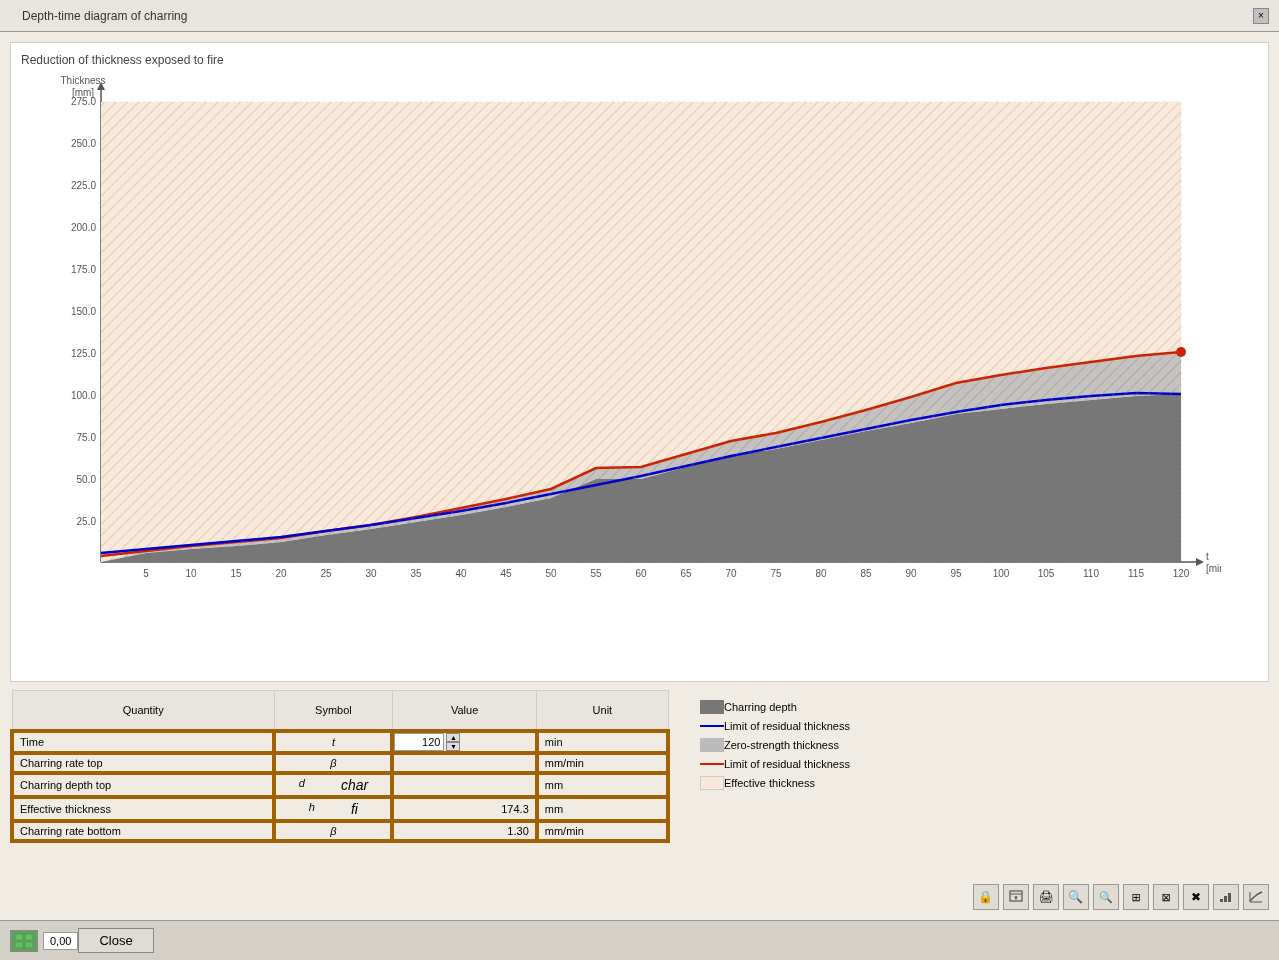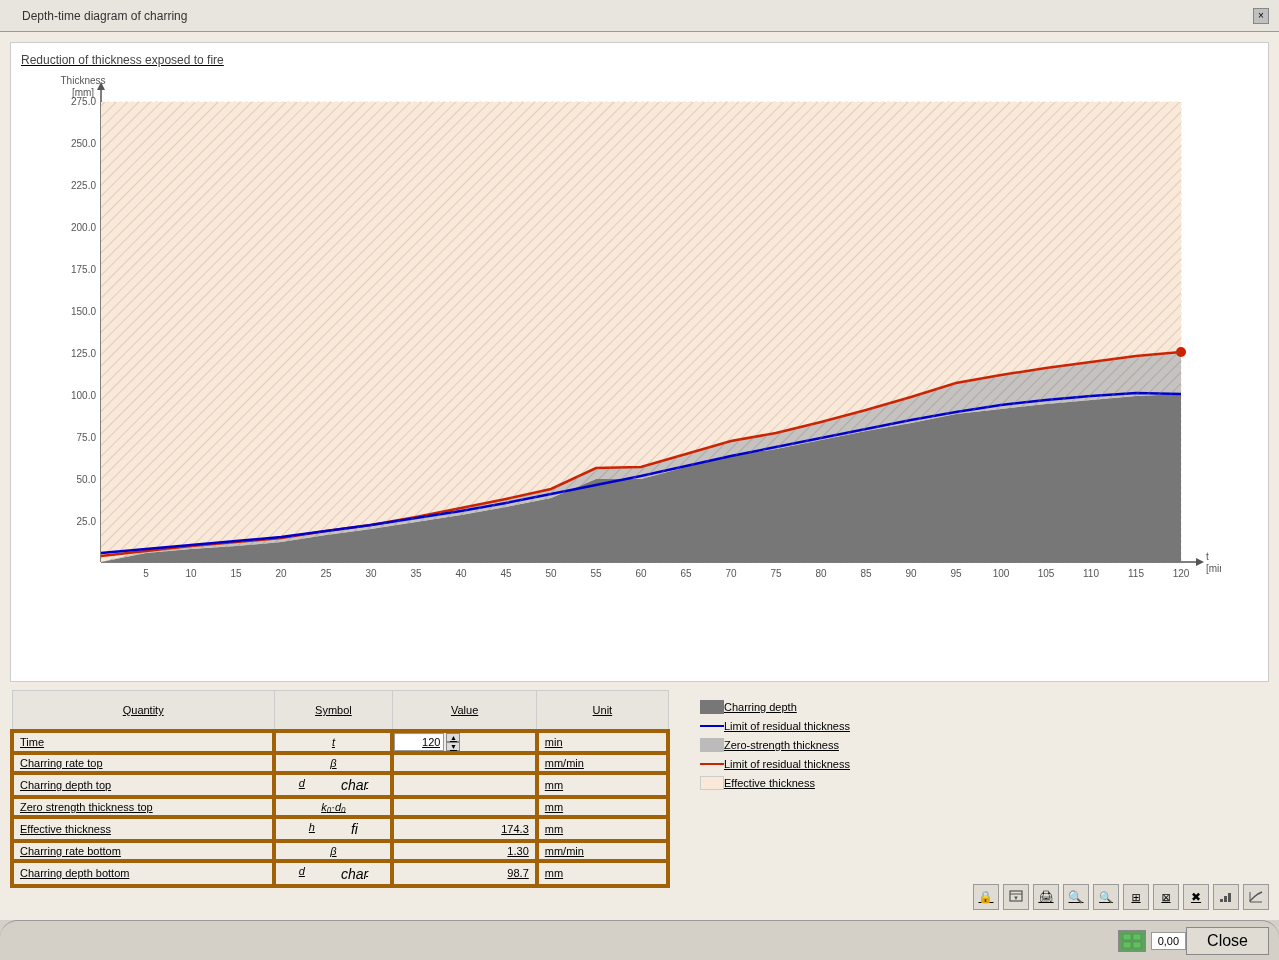--- a/index.html
+++ b/index.html
@@ -4,21 +4,21 @@
   <style>
     * { box-sizing: border-box; margin: 0; padding: 0; }
     body { font-family: Arial, sans-serif; font-size: 12px; background: #d4d0c8; width: 1279px; height: 960px; overflow: hidden; }
     
     .window { width: 1279px; height: 960px; background: #d4d0c8; display: flex; flex-direction: column; }
     
     .title-bar { background: #e8e4de; padding: 6px 10px; display: flex; justify-content: space-between; align-items: center; border-bottom: 1px solid #999; height: 32px; }
     .title-bar-text { font-size: 12px; color: #333; margin-left: 12px; }
     .title-bar-close { width: 16px; height: 16px; background: #c0c0c0; border: 1px solid #888; display: flex; align-items: center; justify-content: center; font-size: 10px; cursor: pointer; }
     
-    .main-content { flex: 1; background: #f0ece4; padding: 10px; display: flex; flex-direction: column; gap: 8px; text-decoration: underline; }
+    .main-content { flex: 1; background: #f0ece4; padding: 10px; display: flex; flex-direction: column; gap: 8px; }
     
     .chart-container { background: white; border: 1px solid #ccc; padding: 10px; flex: 1; position: relative; }
     
     .chart-title { font-size: 12px; color: #444; margin-bottom: 5px; }
     
     .chart-area { position: relative; width: 100%; height: 530px; }
     
     .bottom-section { display: flex; gap: 10px; height: 220px; }
     
     .table-section { flex: 0 0 660px; }
@@ -35,25 +35,25 @@
     .spinner-input { display: flex; align-items: center; }
     .spinner-input input { width: 45px; border: 1px solid #999; padding: 1px 3px; text-align: right; font-size: 11px; }
     
     .legend-item { display: flex; align-items: center; margin-bottom: 6px; font-size: 11px; }
     .legend-box { width: 24px; height: 14px; flex-shrink: 0; }
     .legend-line { width: 24px; height: 3px; flex-shrink: 0; }
     
     .toolbar-section { display: flex; justify-content: flex-end; align-items: center; gap: 4px; margin-top: auto; }
     .toolbar-btn { width: 26px; height: 26px; background: #e0dcd4; border: 1px solid #999; display: flex; align-items: center; justify-content: center; cursor: pointer; font-size: 12px; }
     
-    .footer { height: 40px; background: #d4d0c8; display: flex; align-items: center; justify-content: flex-end; padding: 0 10px; border-top: 1px solid #999; border-radius: 18px; }
+    .footer { height: 40px; background: #d4d0c8; display: flex; align-items: center; justify-content: flex-start; padding: 0 10px; border-top: 1px solid #999; }
     .footer-left { display: flex; align-items: center; gap: 5px; }
     .footer-green-btn { width: 28px; height: 22px; background: #60a060; border: 1px solid #888; display: flex; align-items: center; justify-content: center; cursor: pointer; }
     .footer-value { font-size: 11px; background: white; border: 1px solid #999; padding: 2px 6px; }
-    .close-btn { background: #e0dcd4; border: 1px solid #888; padding: 4px 20px; cursor: pointer; font-size: 16px; }
+    .close-btn { background: #e0dcd4; border: 1px solid #888; padding: 4px 20px; cursor: pointer; font-size: 13px; }
     
     svg.chart-svg { position: absolute; top: 0; left: 0; }
     
     sub { font-size: 14px; padding-left: 36px; }
   </style>
 </head>
 <body>
 
 <div class="window">
 
@@ -473,48 +473,36 @@
               <td>mm/min</td>
             </tr>
 
             <tr>
               <td>Charring depth top</td>
               <td><i>d</i><sub>char</sub></td>
               <td></td>
               <td>mm</td>
             </tr>
 
-            <tr>
-              <td>Zero strength thickness top</td>
-              <td><i>k</i>₀·<i>d</i>₀</td>
-              <td></td>
-              <td>mm</td>
-            </tr>
 
             <tr>
               <td>Effective thickness</td>
               <td><i>h</i><sub>fi</sub></td>
               <td>174.3</td>
               <td>mm</td>
             </tr>
 
             <tr>
               <td>Charring rate bottom</td>
               <td><i>β</i></td>
               <td>1.30</td>
               <td>mm/min</td>
             </tr>
 
 
-            <tr>
-              <td>Charring depth bottom</td>
-              <td><i>d</i><sub>char</sub></td>
-              <td>98.7</td>
-              <td>mm</td>
-            </tr>
           </tbody>
         </table>
       </div>
 
       <div style="flex:1; display:flex; flex-direction:column; justify-content:space-between;">
 
         <div class="legend-section">
 
           <div class="legend-item">
             <div class="legend-box" style="background:#777777;"></div>

